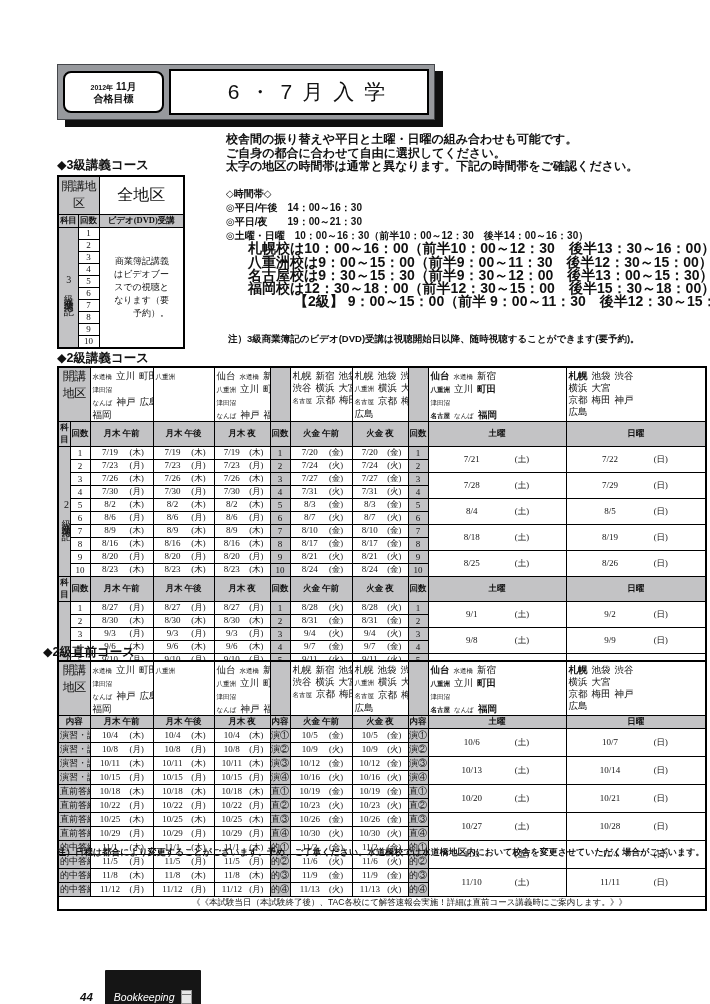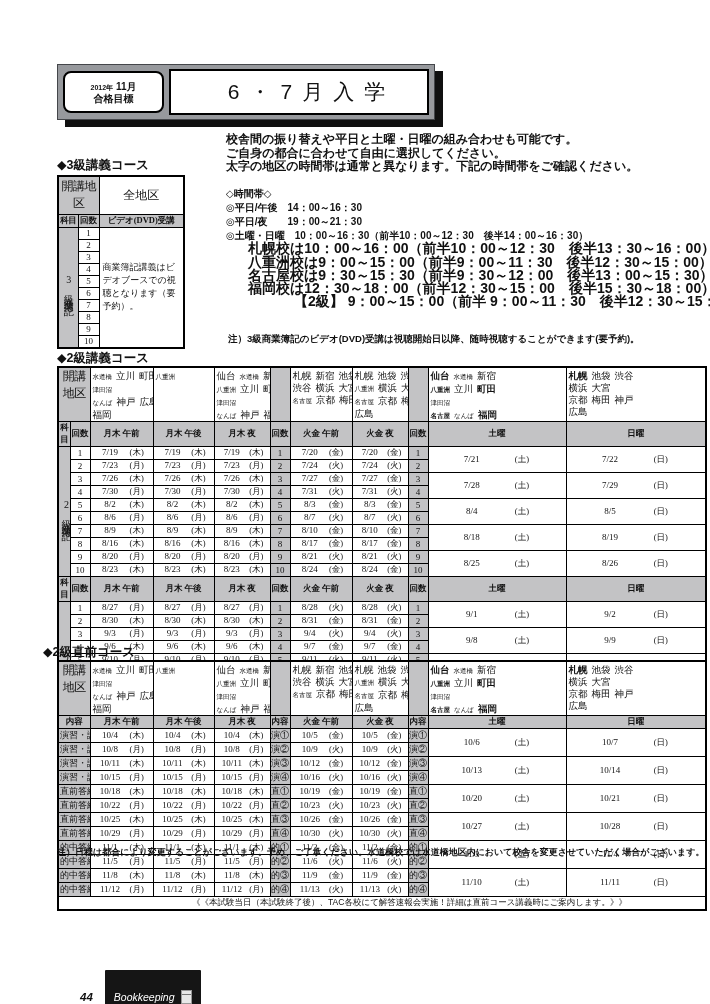--- a/index.html
+++ b/index.html
@@ -61,24 +61,24 @@
   .dc .w{display:inline-block;width:33%;text-align:left;font-size:8.5px;}
   .wkend{font-size:9.5px;}
   .vsub{background:#c3c3c5;text-align:center;vertical-align:middle;}
   .vtext{writing-mode:vertical-rl;text-orientation:upright;font-size:10px;letter-spacing:2.5px;margin:0 auto;}
   .lbl{font-size:6.5px;text-align:left;padding-left:1px;background:#c3c3c5;white-space:nowrap;}
   .tag{font-size:7px;text-align:center;background:#c3c3c5;}
   .tnote{font-size:8.5px;text-align:center;padding-left:55px;height:11px;
          font-family:"Liberation Sans","DejaVu Sans",sans-serif;white-space:nowrap;}
 
   
-  .allarea{font-size:12px;text-align:center;vertical-align:middle;}
+  .allarea{font-size:16px;text-align:center;vertical-align:middle;}
   #t3 tr.head th{font-size:8.5px;}
   #t3 .num{height:11px;font-size:9px;}
-  .vnote{font-size:9.5px;text-align:left;vertical-align:middle;padding:2px 3px;line-height:13px;}
+  .vnote{font-size:9.5px;text-align:right;vertical-align:middle;padding:2px 14px;line-height:13px;}
 
   
   .pagefoot{left:80px;top:970px;display:flex;align-items:center;}
   .pnum{font-style:italic;font-weight:bold;font-size:11.5px;}
   .brand{display:inline-flex;align-items:center;gap:6px;background:#151515;color:#fff;
          font-style:italic;font-size:10.5px;padding:20px 9px;margin-left:12px;border-radius:1px;}
   .calc{width:9px;height:12px;display:inline-block;background:
         linear-gradient(#e8e8e8 0 3px,#777 3px 4px,#e8e8e8 4px 100%);border:1px solid #999;}
 </style>
 </head>

